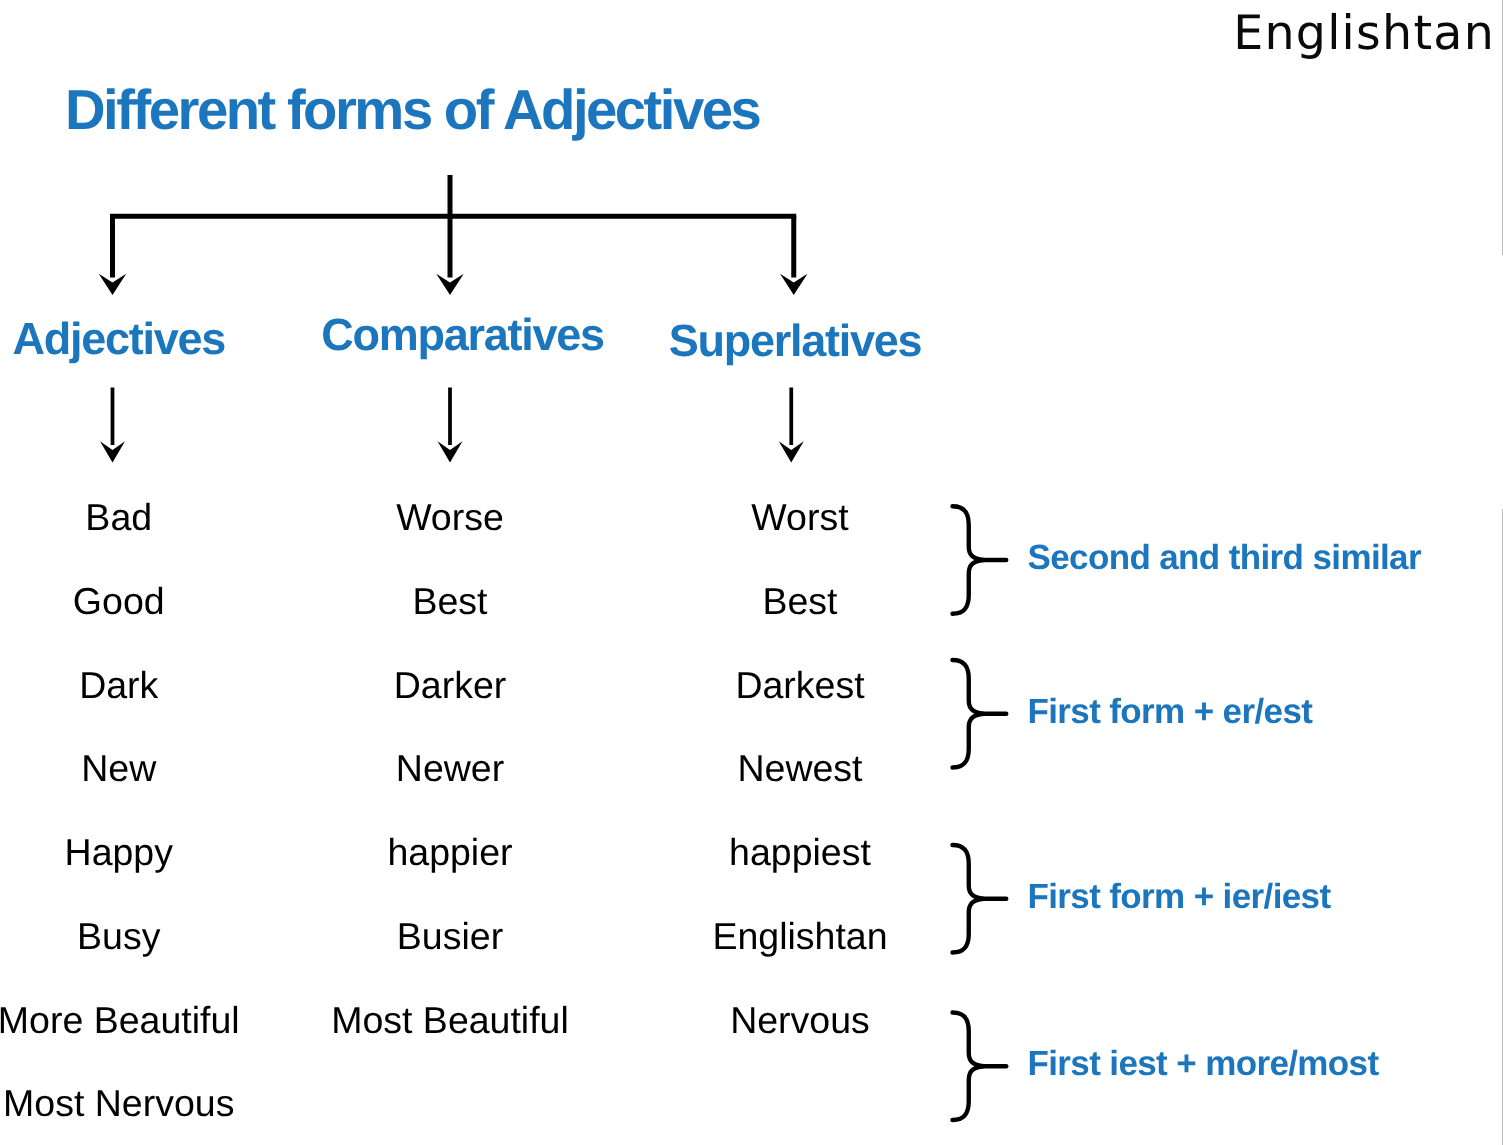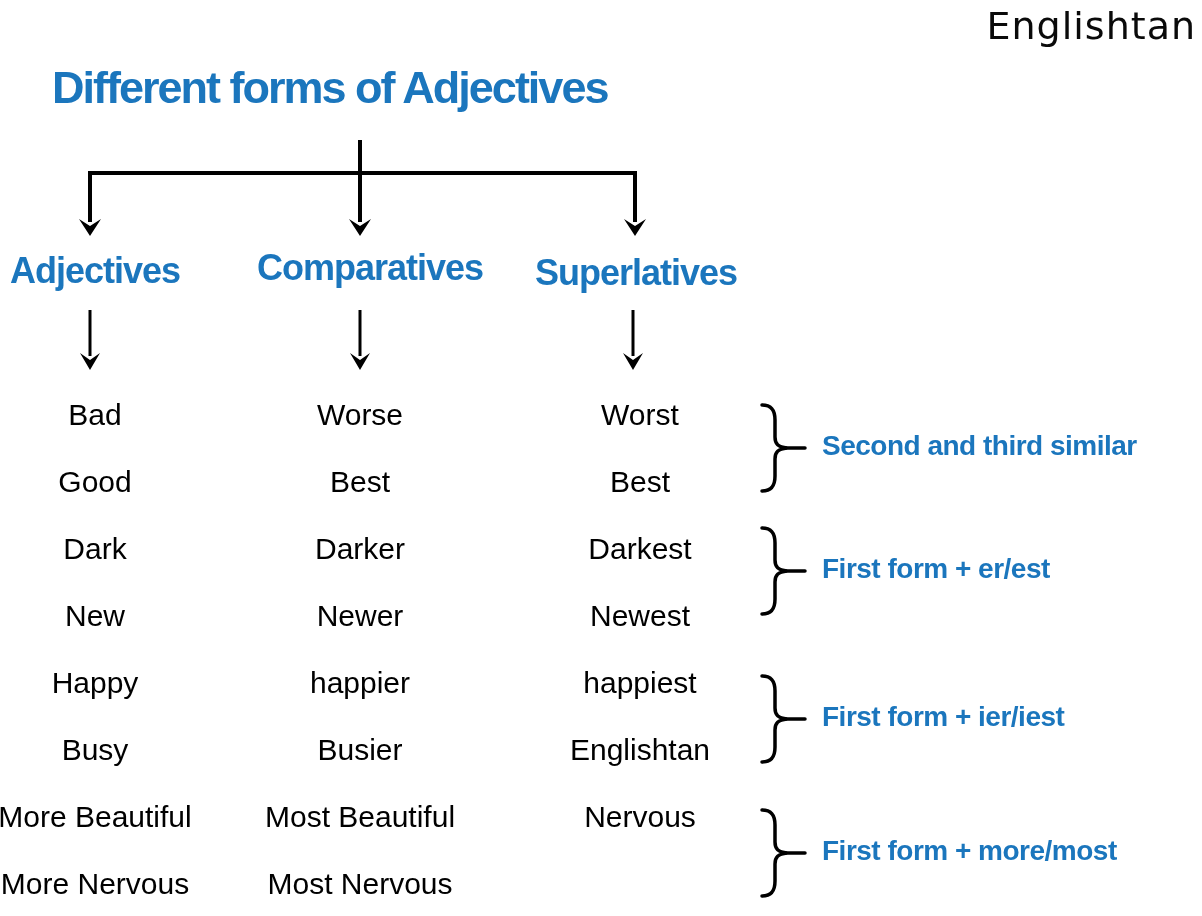--- a/index.html
+++ b/index.html
@@ -152,21 +152,20 @@
     <div class="cell">happiest</div>
 
     <div class="cell">Busy</div>
     <div class="cell">Busier</div>
 
     <div class="cell">Englishtan</div>
     <div class="cell">More Beautiful</div>
     <div class="cell">Most Beautiful</div>
 
     <div class="cell">Nervous</div>
-    <div class="cell">More Nervous</div>
     <div class="cell">Most Nervous</div>
   </div>
 
   <div class="brace-group" style="top:401px;">
     <svg width="52" height="94" viewBox="0 0 52 94">
       <g stroke="#000000" stroke-width="3.5" fill="none" stroke-linecap="round">
         <path d="M6,4 C16,4 19,10 19,19 L19,36 C19,43 22,46 31,47 C22,48 19,51 19,58 L19,75 C19,84 16,90 6,90"></path>
         <path d="M31,47 L49,47"></path>
       </g>
     </svg>
@@ -193,16 +192,16 @@
     <span class="brace-label">First form + ier/iest</span>
   </div>
 
   <div class="brace-group" style="top:806px;">
     <svg width="52" height="94" viewBox="0 0 52 94">
       <g stroke="#000000" stroke-width="3.5" fill="none" stroke-linecap="round">
         <path d="M6,4 C16,4 19,10 19,19 L19,36 C19,43 22,46 31,47 C22,48 19,51 19,58 L19,75 C19,84 16,90 6,90"></path>
         <path d="M31,47 L49,47"></path>
       </g>
     </svg>
-    <span class="brace-label">First form + more/most</span>
+    <span class="brace-label">First iest + more/most</span>
   </div>
 
 </div>
 
 </body></html>

